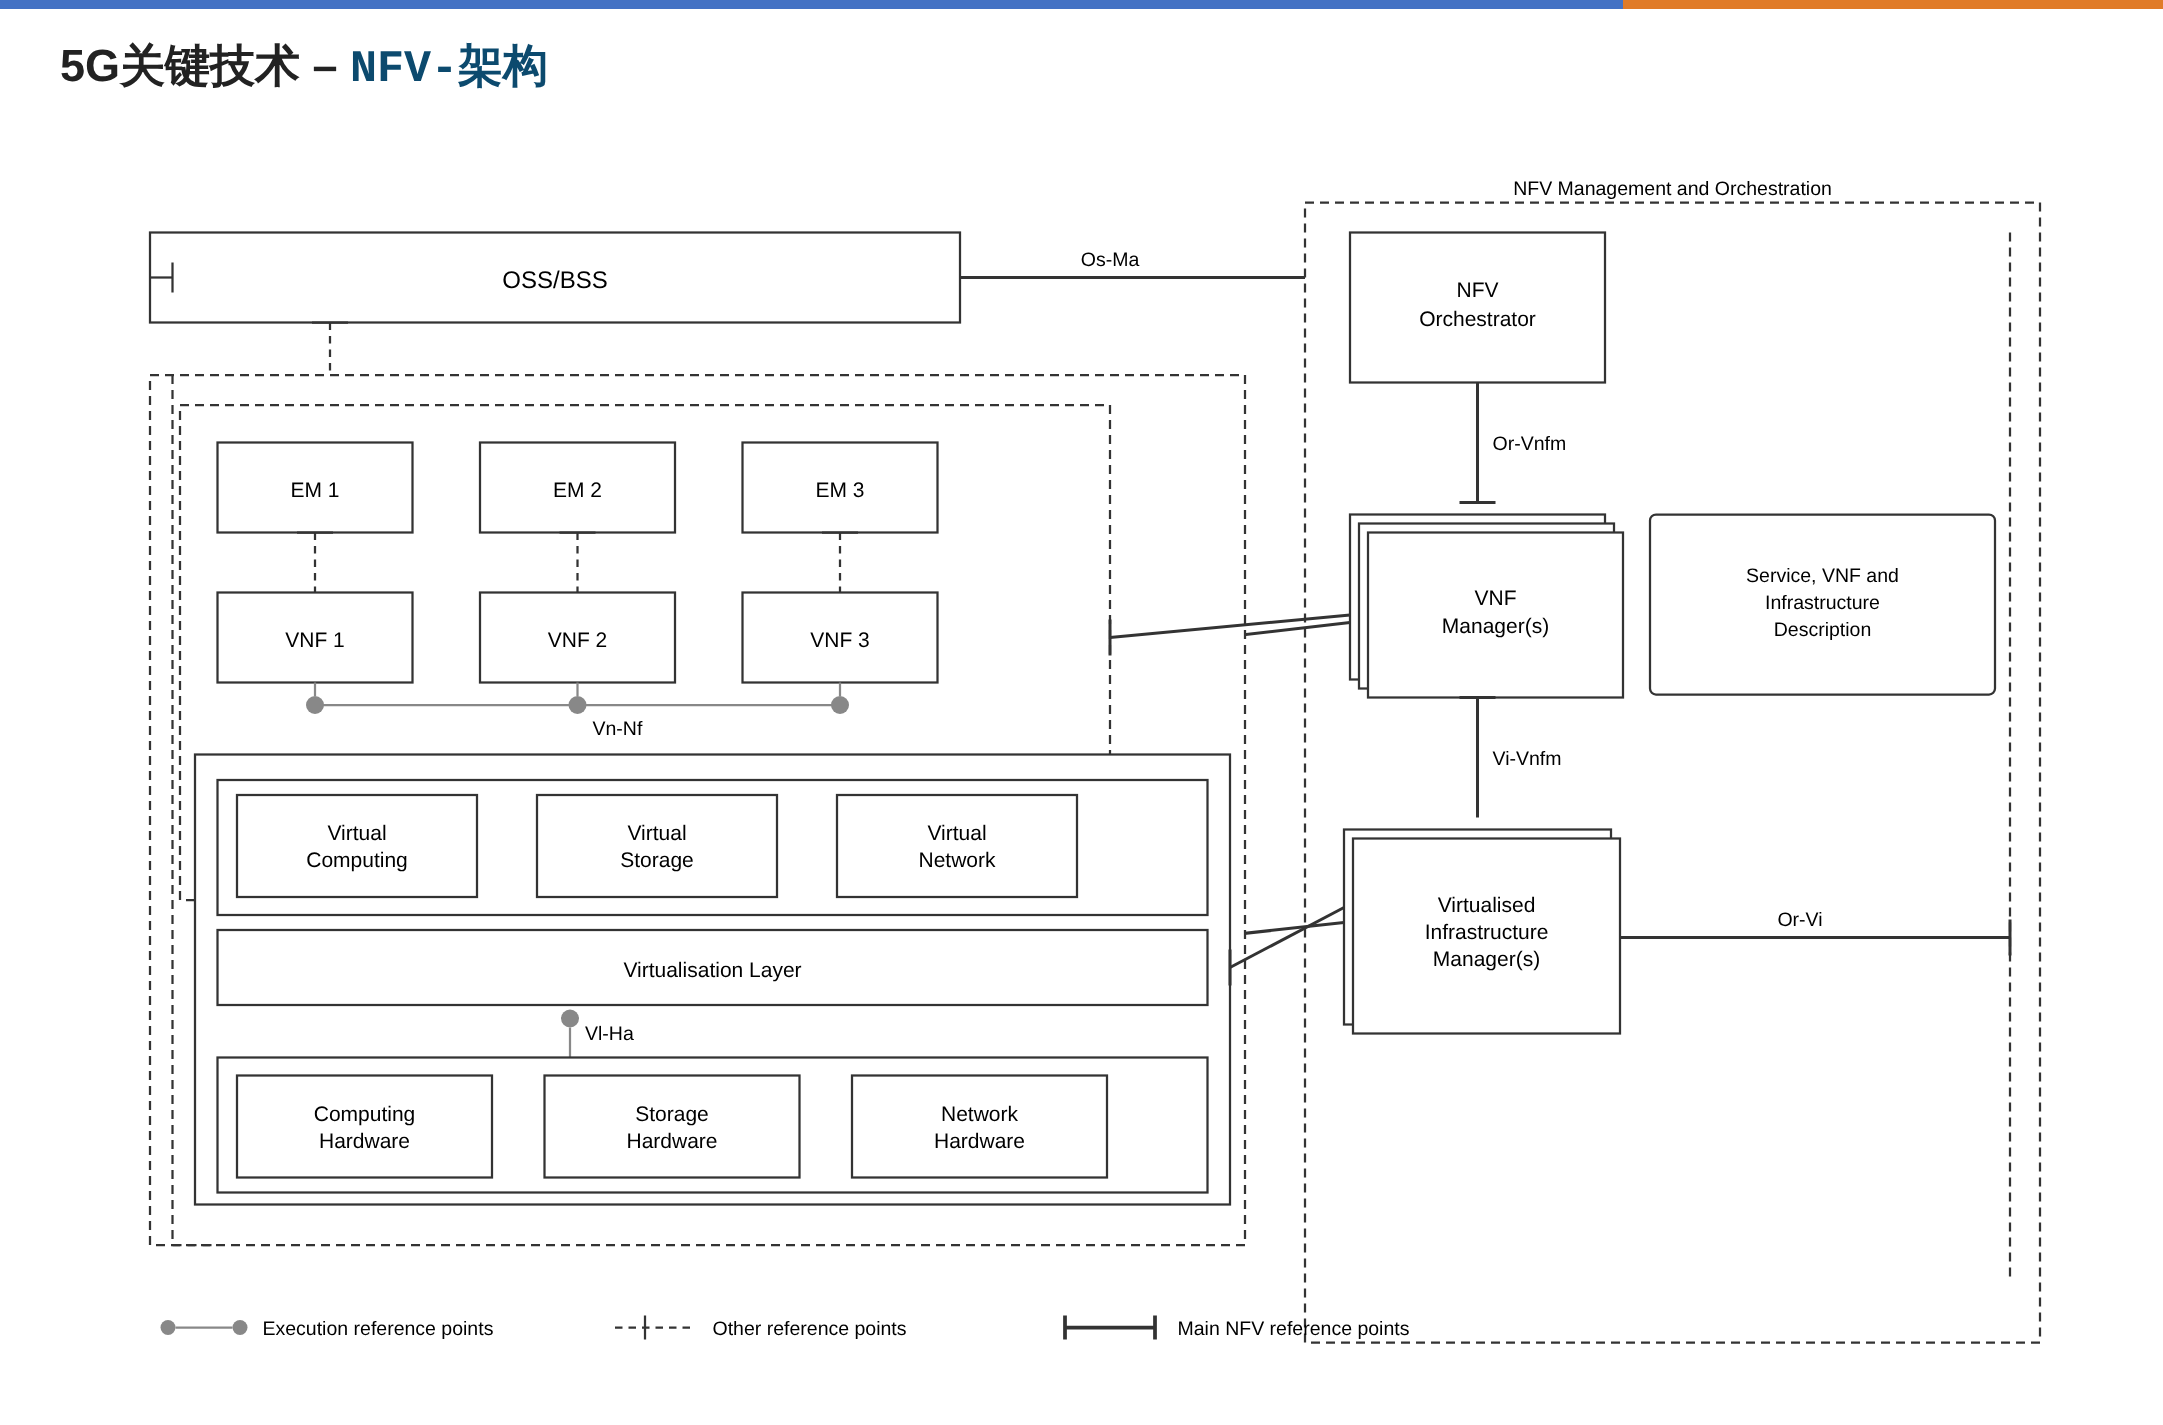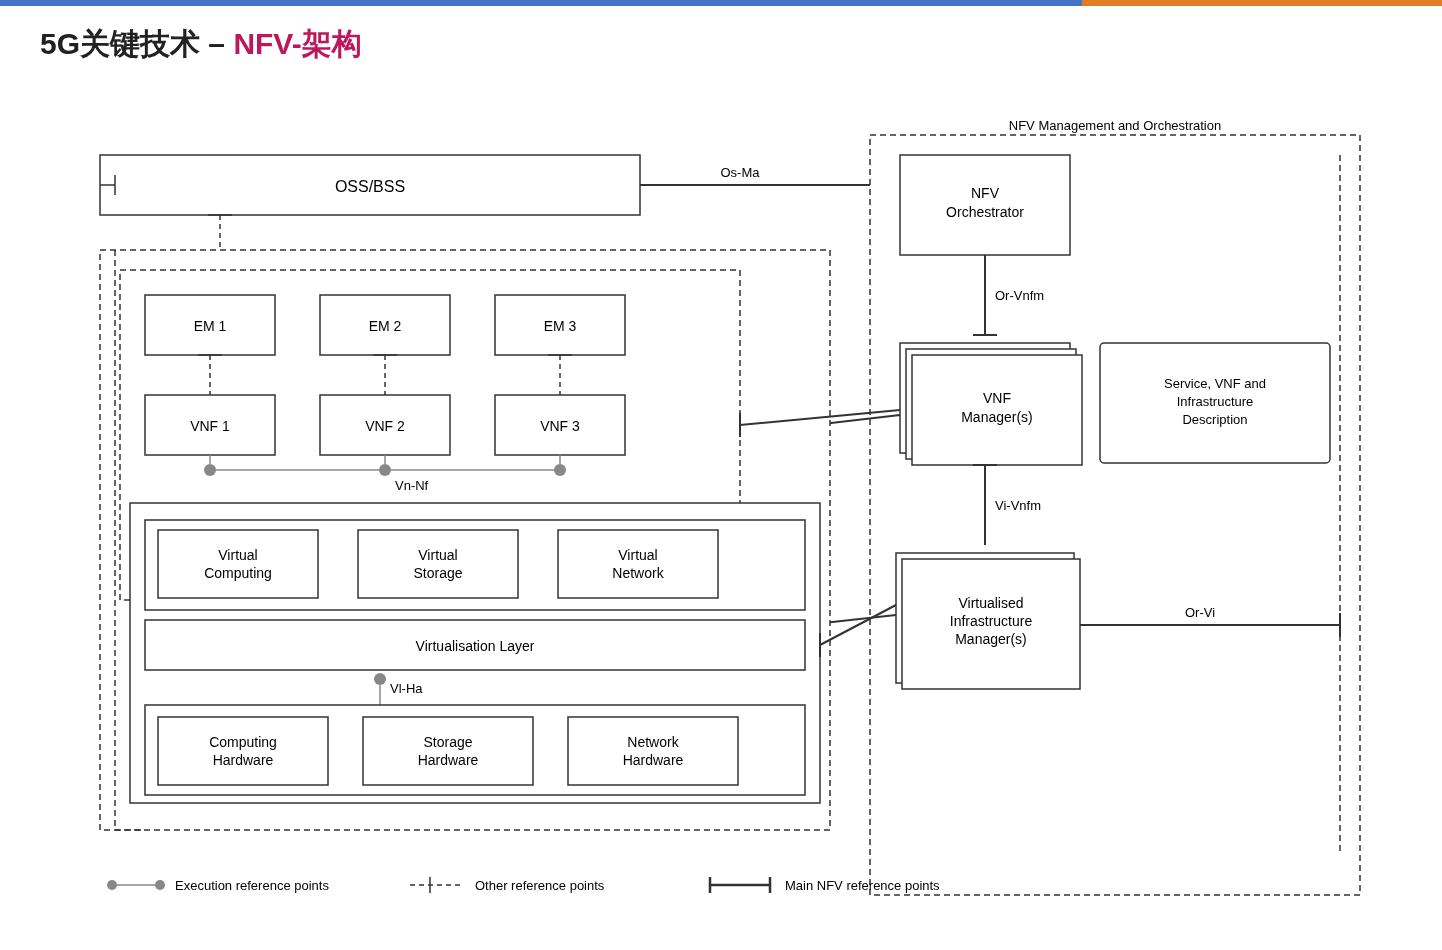--- a/index.html
+++ b/index.html
@@ -25,21 +25,21 @@
     .top-bar-blue { background: #4472C4; flex: 3; }
     .top-bar-orange { background: #E07B28; flex: 1; }
 
     
     .title-area {
       padding: 18px 40px 10px 40px;
       font-size: 30px;
       font-weight: bold;
       color: #222;
     }
-    .title-area .nfv-blue { color: #be185d; }
+    .title-area .nfv-blue { color: #0c4a6e; font-family: Liberation Mono, monospace; }
 
     
     .diagram-area {
       padding: 10px 40px 20px 40px;
       position: relative;
     }
 
     
     .nfv-diagram {
       width: 1360px;

